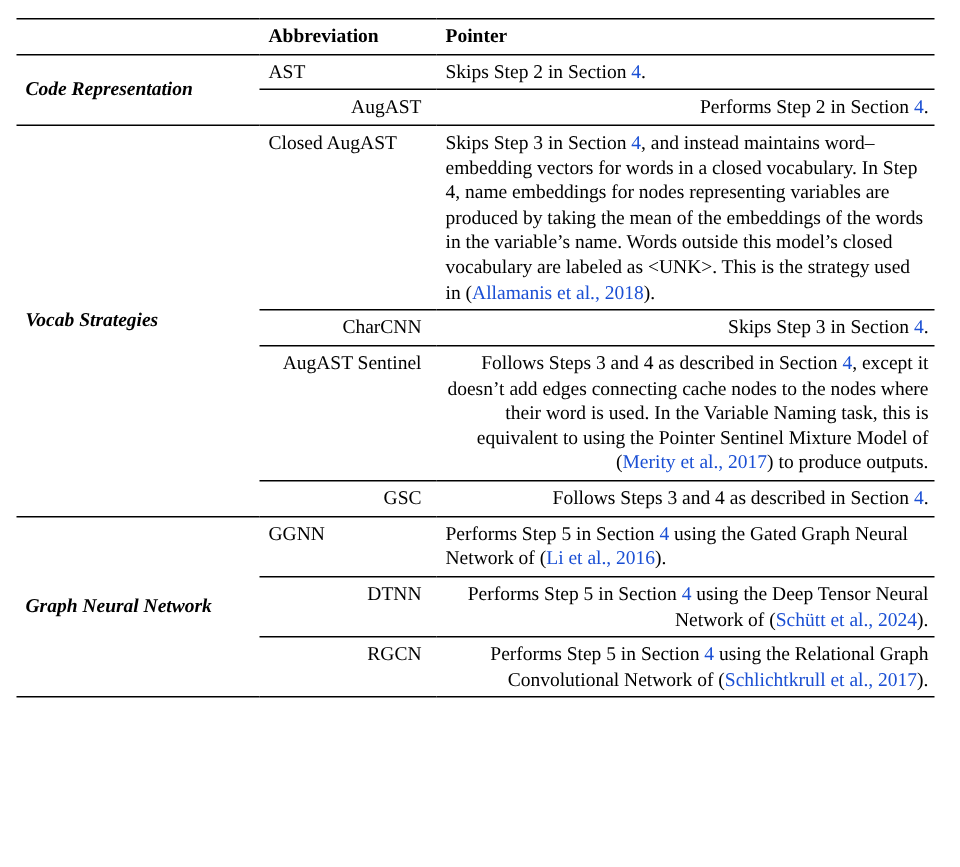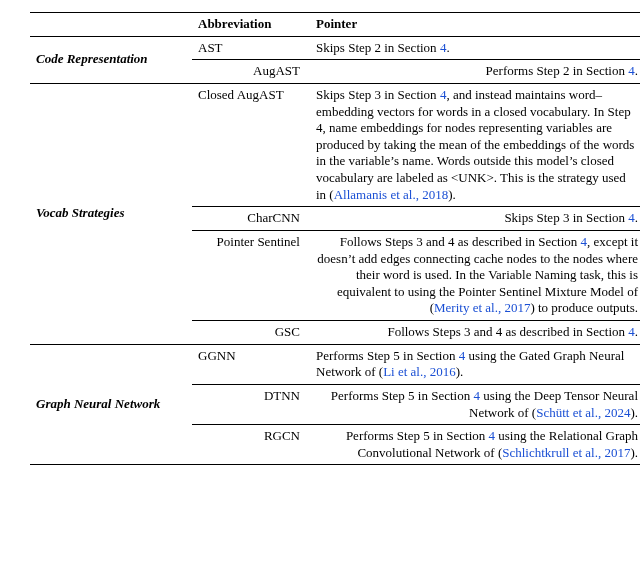--- a/index.html
+++ b/index.html
@@ -5,21 +5,21 @@
   html, body {
     margin: 0;
     padding: 0;
     width: 640px;
     font-family: "Times New Roman", Times, serif;
     font-size: 13px;
     color: #000;
     background: #fff;
   }
   .page {
-    padding: 12px 14px 12px 30px;
+    padding: 12px 14px 12px 11px;
   }
   table {
     width: 612px;
     border-collapse: collapse;
   }
   th, td {
     padding: 3px 4px 3px 6px;
     vertical-align: top;
     text-align: left;
     line-height: 1.28;
@@ -81,21 +81,21 @@
         <tr>
           <td class="rowcat hr-thick" rowspan="4">Vocab Strategies</td>
           <td class="abbrev hr-thick">Closed AugAST</td>
           <td class="hr-thick">Skips Step 3 in Section <span class="link">4</span>, and instead maintains word–embedding vectors for words in a closed vocabulary. In Step 4, name embeddings for nodes representing variables are produced by taking the mean of the embeddings of the words in the variable’s name. Words outside this model’s closed vocabulary are labeled as <span class="smallcap">&lt;UNK&gt;</span>. This is the strategy used in (<span class="link">Allamanis et al., 2018</span>).</td>
         </tr>
         <tr>
           <td class="abbrev inner-thin">CharCNN</td>
           <td class="inner-thin">Skips Step 3 in Section <span class="link">4</span>.</td>
         </tr>
         <tr>
-          <td class="abbrev inner-thin">Pointer Sentinel</td>
+          <td class="abbrev inner-thin">AugAST Sentinel</td>
           <td class="inner-thin">Follows Steps 3 and 4 as described in Section <span class="link">4</span>, except it doesn’t add edges connecting cache nodes to the nodes where their word is used. In the Variable Naming task, this is equivalent to using the Pointer Sentinel Mixture Model of (<span class="link">Merity et al., 2017</span>) to produce outputs.</td>
         </tr>
         <tr>
           <td class="abbrev inner-thin">GSC</td>
           <td class="inner-thin">Follows Steps 3 and 4 as described in Section <span class="link">4</span>.</td>
         </tr>
         <tr>
           <td class="rowcat hr-thick hr-bot" rowspan="3">Graph Neural Network</td>
           <td class="abbrev hr-thick">GGNN</td>
           <td class="hr-thick">Performs Step 5 in Section <span class="link">4</span> using the Gated Graph Neural Network of (<span class="link">Li et al., 2016</span>).</td>

